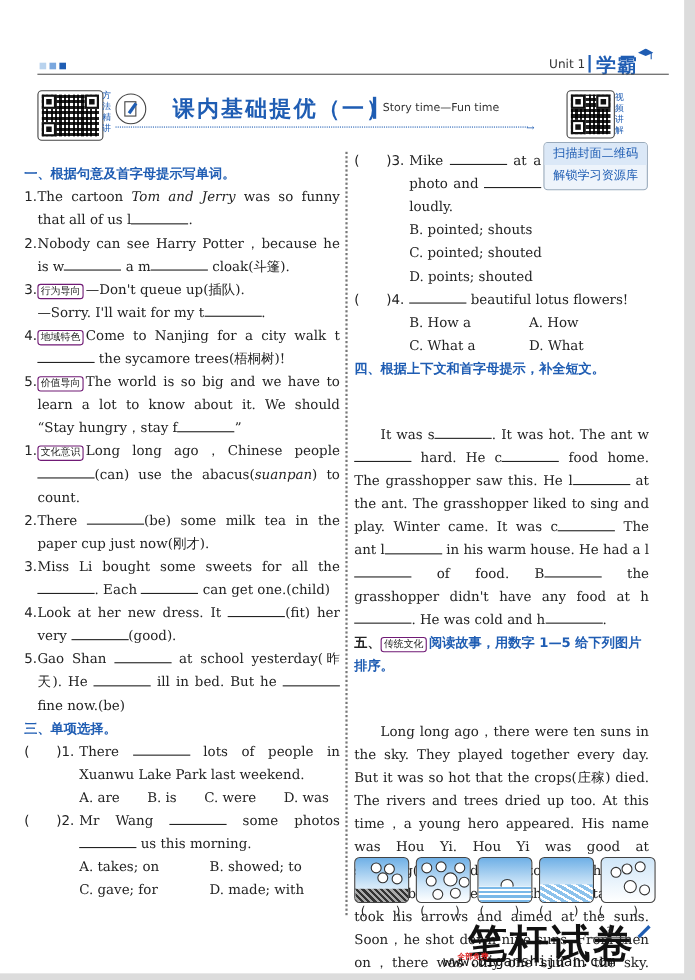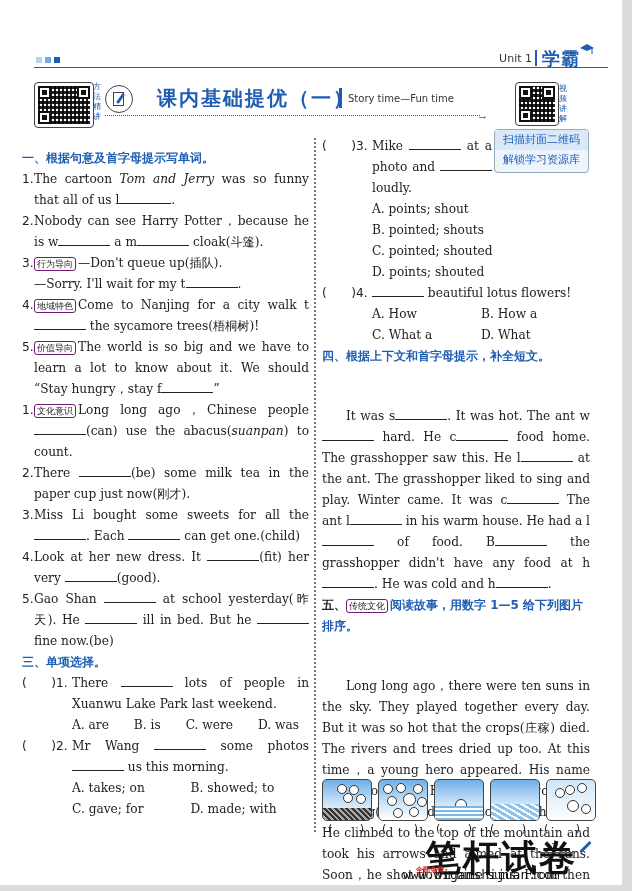--- a/index.html
+++ b/index.html
@@ -203,33 +203,32 @@
         </div>
       </div>
     </div>
   </div>
 
   <div class="col right">
     <div class="mc">
       <span class="par"><span>(　　)</span><span>3.</span></span>
       <div class="body">
         <div style="width:120px;text-align:justify"><span>Mike </span><span class="blank"></span><span> at a photo and </span><span class="blank"></span><span> loudly.</span></div>
-        <div>A. points; shout</div>
         <div>B. pointed; shouts</div>
         <div>C. pointed; shouted</div>
         <div>D. points; shouted</div>
       </div>
     </div>
     <div class="mc">
       <span class="par"><span>(　　)</span><span>4.</span></span>
       <div class="body">
         <div><span class="blank"></span><span> beautiful lotus flowers!</span></div>
         <div class="opts2">
+          <span>B. How a</span>
           <span>A. How</span>
-          <span>B. How a</span>
           <span>C. What a</span>
           <span>D. What</span>
         </div>
       </div>
     </div>
 
     <div class="sec">四、根据上下文和首字母提示，补全短文。</div>
     <div class="para">
       <span>It was s</span><span class="blank"></span><span>. It was hot. The ant w</span><span class="blank"></span><span> hard. He c</span><span class="blank"></span><span> food home. The grasshopper saw this. He l</span><span class="blank"></span><span> at the ant. The grasshopper liked to sing and play. Winter came. It was c</span><span class="blank"></span><span> The ant l</span><span class="blank"></span><span> in his warm house. He had a l</span><span class="blank"></span><span> of food. B</span><span class="blank"></span><span> the grasshopper didn't have any food at h</span><span class="blank"></span><span>. He was cold and h</span><span class="blank"></span><span>.</span>
     </div>

